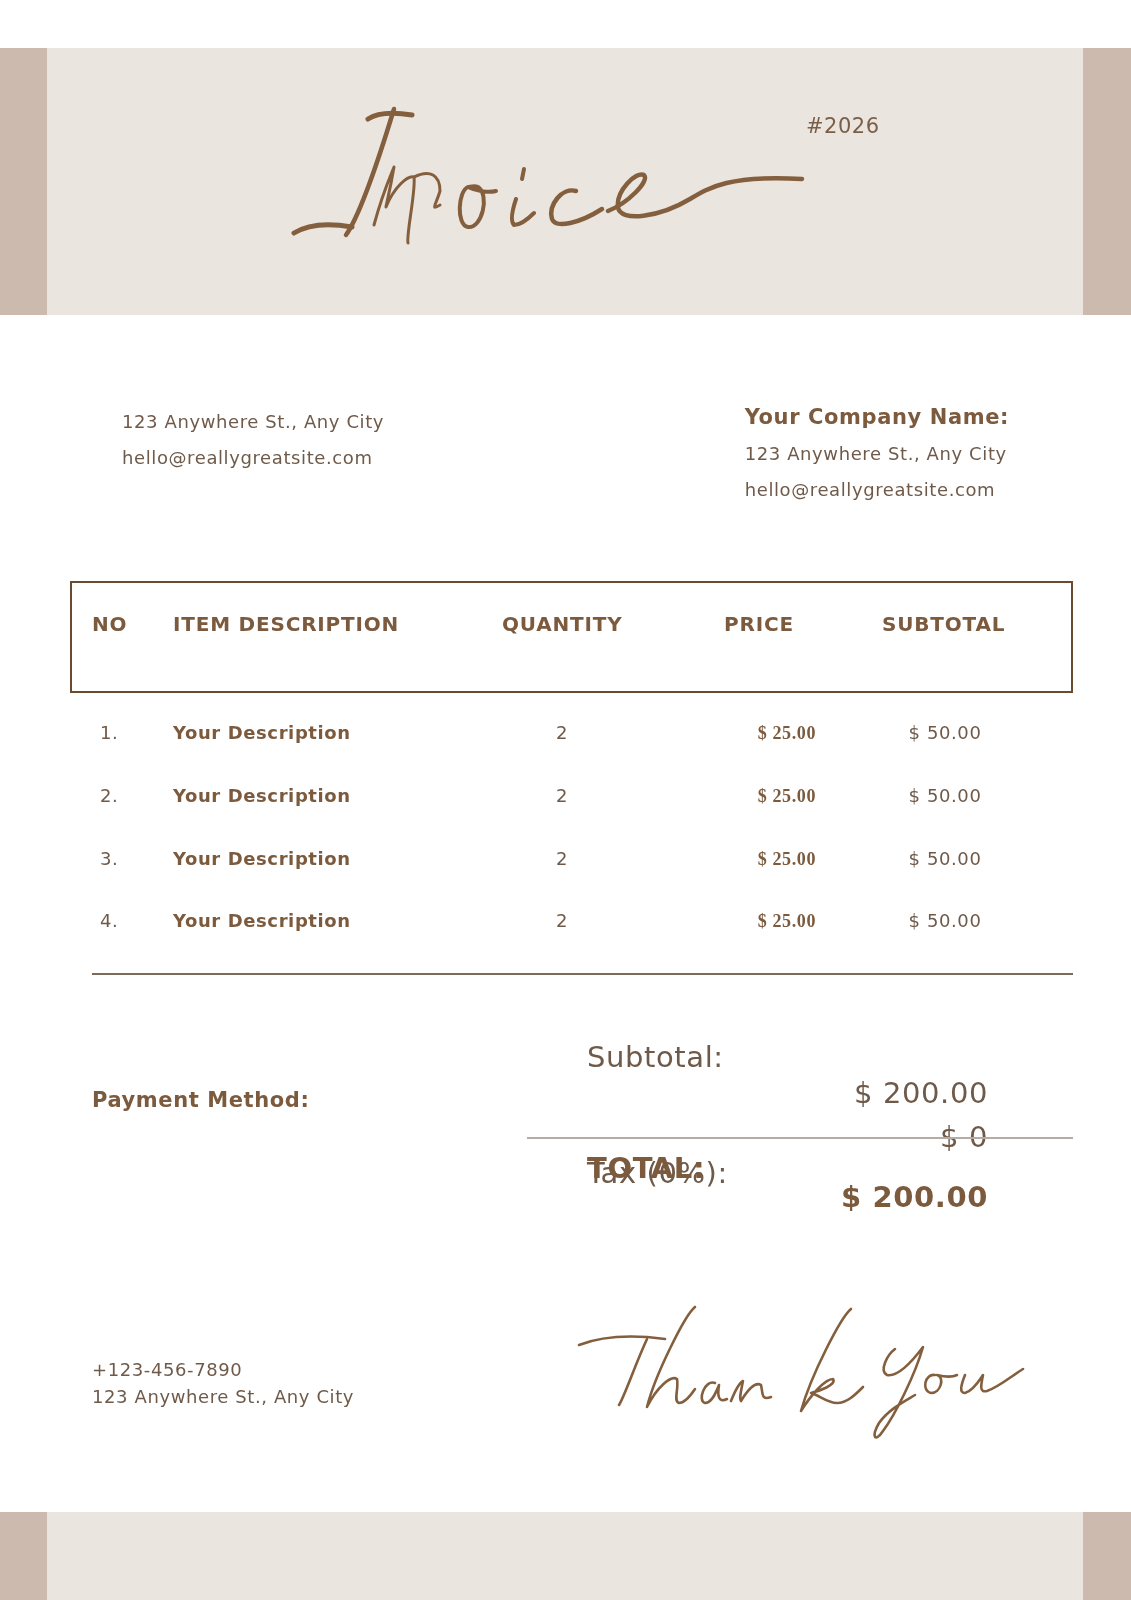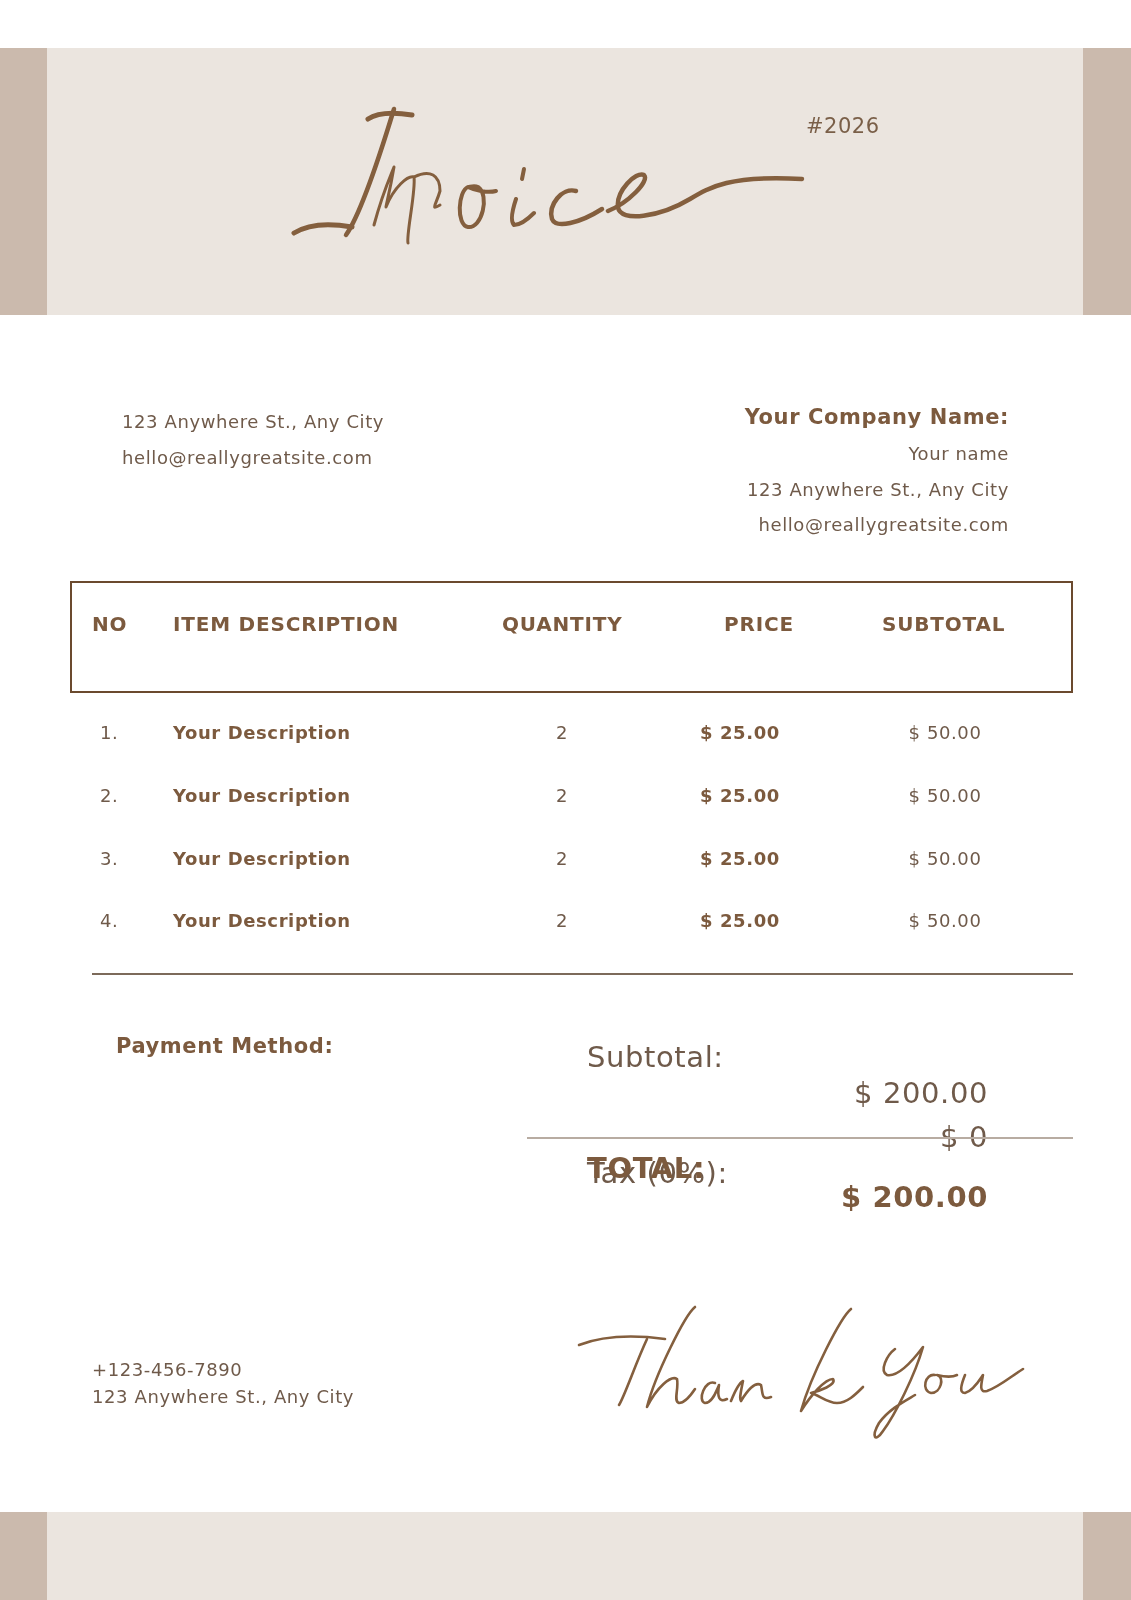--- a/index.html
+++ b/index.html
@@ -18,41 +18,41 @@
   .invoice-number {
     position: absolute; left: 806px; top: 114px;
     font-size: 21px; color: #7a5f48; letter-spacing: 0.5px;
   }
 
   .label-bold { font-weight: bold; color: #7c5a3e; font-size: 21px; letter-spacing: 0.6px; }
   .info-line { font-size: 18px; color: #6f5a4a; letter-spacing: 0.6px; height: 35.5px; line-height: 35.5px; }
 
   .bill-to { position: absolute; left: 122px; top: 404px; }
   .bill-to .label-bold { height: 38px; line-height: 38px; margin-top: -6px; }
-  .company { position: absolute; right: 122px; top: 404px; text-align: right; }
+  .company { position: absolute; right: 122px; top: 404px; }
   .company .label-bold { height: 38px; line-height: 38px; margin-top: -6px; }
 
   .table-header {
     position: absolute; left: 70px; top: 581px; width: 1003px; height: 112px;
     border: 2.5px solid #6b4a2e;
   }
   .th { position: absolute; top: 0; height: 82px; line-height: 82px;
         font-weight: bold; font-size: 20px; color: #7c5a3e; letter-spacing: 0.8px; }
 
   .row { position: absolute; left: 0; width: 1131px; height: 30px; }
   .cell { position: absolute; top: 0; font-size: 18px; line-height: 30px; letter-spacing: 0.6px; }
   .cell.no { left: 100px; color: #6f5a4a; }
   .cell.desc { left: 173px; font-weight: bold; color: #7c5a3e; }
   .cell.qty { left: 540px; width: 44px; text-align: center; color: #6f5a4a; }
-  .cell.price { left: 700px; width: 116px; text-align: left; font-weight: bold; color: #7c5a3e; }
+  .cell.price { left: 700px; width: 116px; text-align: right; font-weight: bold; color: #7c5a3e; font-family: Liberation Serif, serif; }
   .cell.sub { left: 885px; width: 120px; text-align: center; color: #6f5a4a; }
 
   .divider-main { position: absolute; left: 92px; top: 973px; width: 981px; height: 2px; background: #7c6a5a; }
 
-  .payment { position: absolute; left: 92px; top: 1028px; margin-left: 24px; }
+  .payment { position: absolute; left: 92px; top: 1082px; }
   .payment .label-bold { font-size: 21px; height: 36px; line-height: 36px; }
   .payment ul { list-style: none; margin-top: 4px; }
   .payment li { font-size: 18px; height: 26px; line-height: 26px; letter-spacing: 0.5px; color: #6f5a4a; position: relative; padding-left: 32px; }
   .payment li .bullet { position: absolute; left: 12px; top: 10px; width: 7px; height: 7px; border-radius: 50%; background: #7c5a3e; }
 
   .totals-label { position: absolute; left: 587px; font-size: 29px; color: #6f5a4a; letter-spacing: 0.6px; }
   .totals-value { position: absolute; right: 143px; font-size: 29px; color: #6f5a4a; letter-spacing: 0.6px; text-align: right; margin-top: 36px; }
   .totals-divider { position: absolute; left: 527px; top: 1137px; width: 546px; height: 1.5px; background: #b8aca2; }
   .total-strong { font-weight: bold; color: #7c5a3e; }
 
@@ -92,21 +92,20 @@
 
 <div class="invoice-number">#2026</div>
 
 <div class="bill-to">
   <div class="info-line">123 Anywhere St., Any City</div>
   <div class="info-line">hello@reallygreatsite.com</div>
 </div>
 
 <div class="company">
   <div class="label-bold">Your Company Name:</div>
-  <div class="info-line">Your name</div>
   <div class="info-line">123 Anywhere St., Any City</div>
   <div class="info-line">hello@reallygreatsite.com</div>
 </div>
 
 <div class="table-header">
   <div class="th" style="left:20px;">NO</div>
   <div class="th" style="left:101px;">ITEM DESCRIPTION</div>
   <div class="th" style="left:430px;">QUANTITY</div>
   <div class="th" style="left:652px;">PRICE</div>
   <div class="th" style="left:810px;">SUBTOTAL</div>

